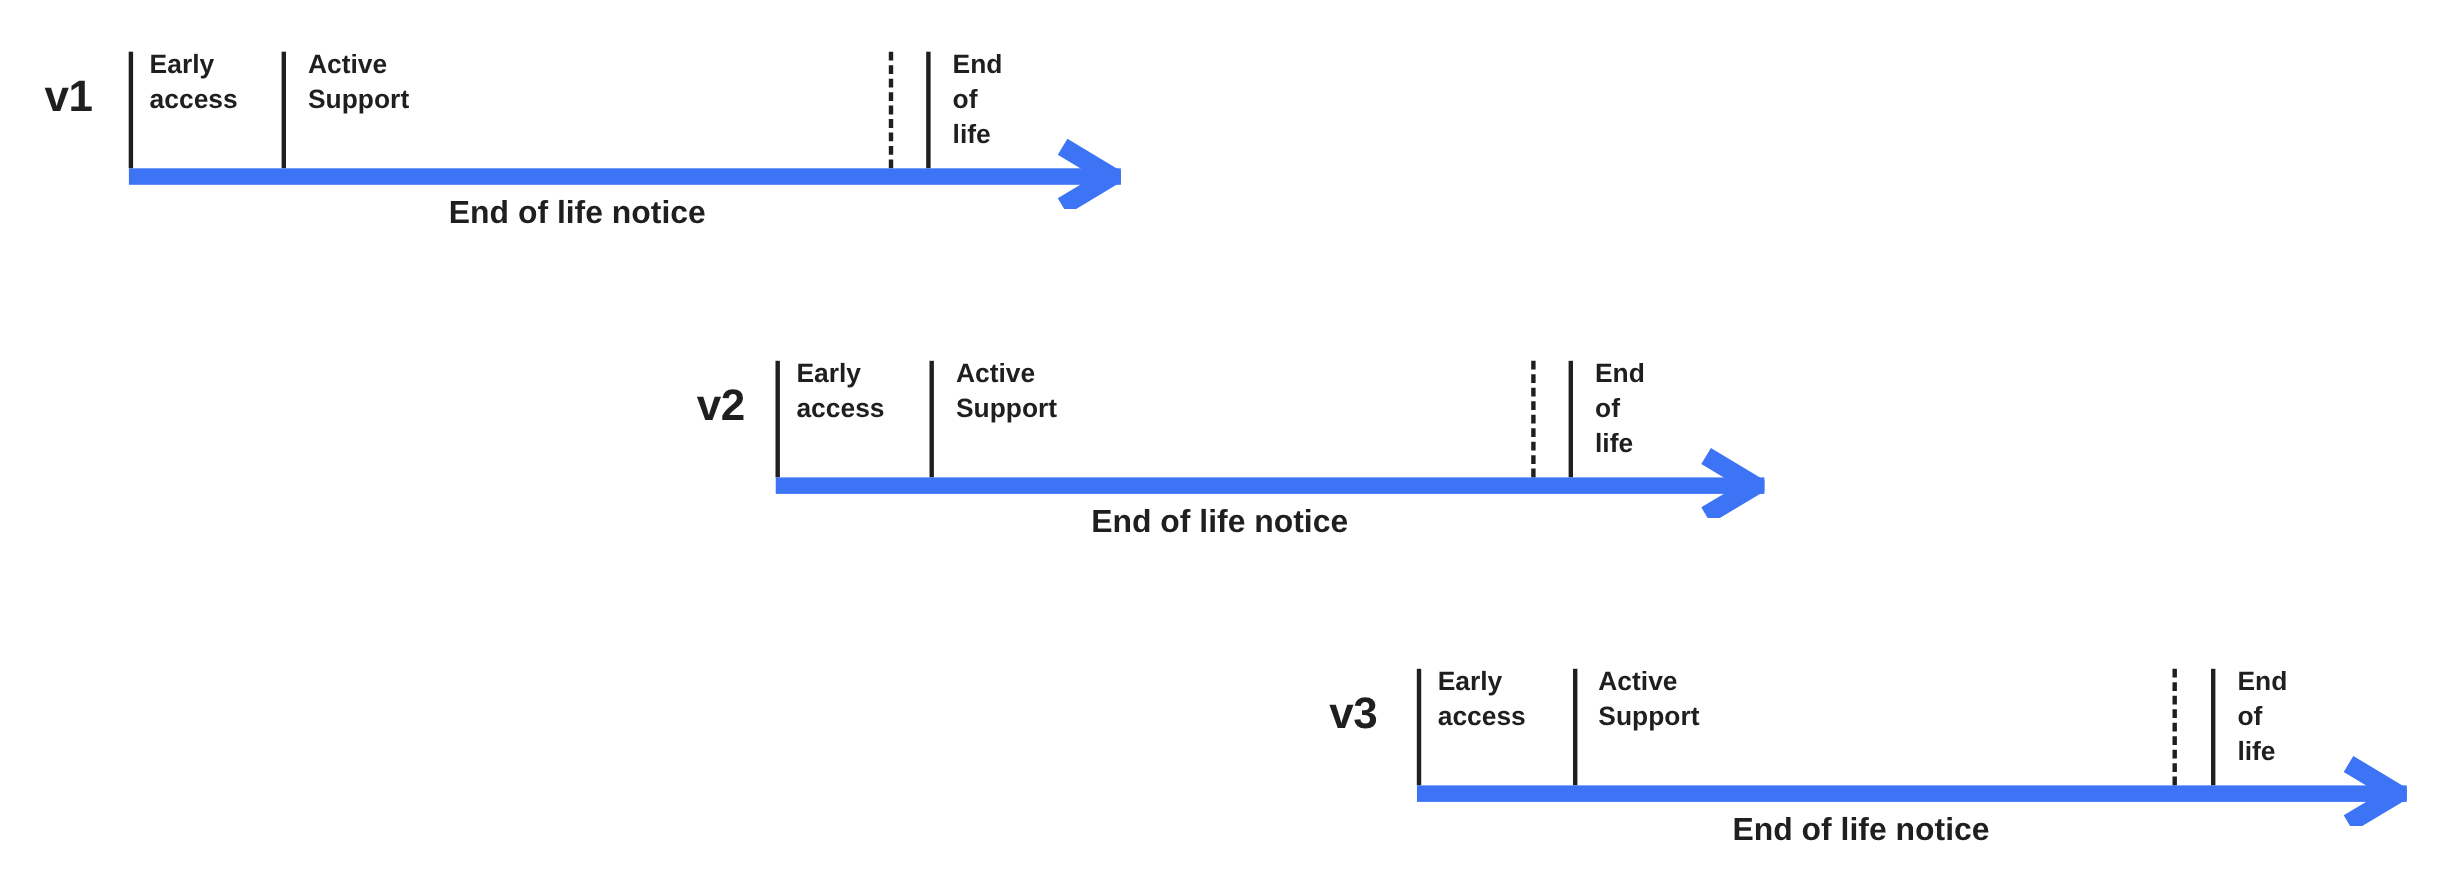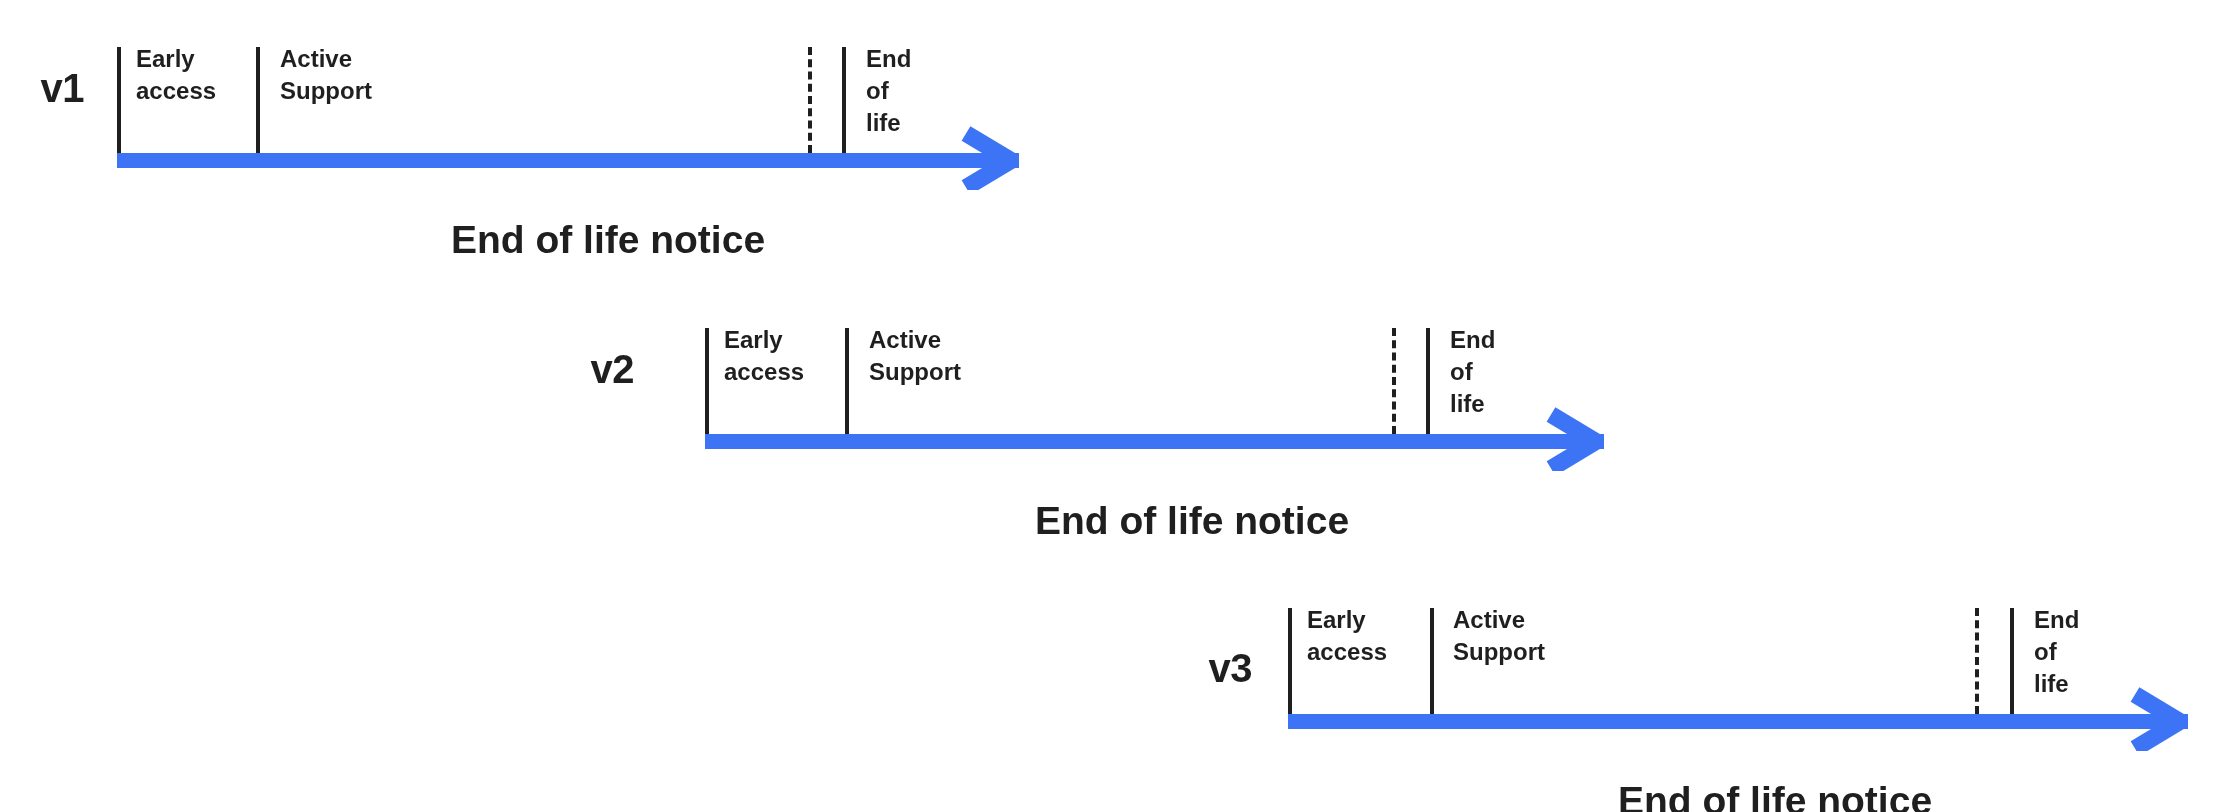--- a/index.html
+++ b/index.html
@@ -64,27 +64,26 @@
 
   
   .timeline-arrow {
     position: absolute;
     display: block;
   }
 
   
   .notice-label {
     position: absolute;
-    font-size: 39px;
+    font-size: 29px;
     font-weight: bold;
     line-height: 1;
     color: #1f1f1f;
     white-space: nowrap;
-    text-align: center;
-    margin-top: 40px;
+    text-align: left;
   }
 </style>
 </head>
 <body>
 
 <div id="diagram">
     <div class="lifecycle-row">
       <div class="version-label" style="left: 22px; top: 68px; width: 62px;">v1</div>
       <div class="divider" style="left: 117px; top: 47px; height: 106px;"></div>
       <div class="divider" style="left: 256px; top: 47px; height: 106px;"></div>
@@ -94,37 +93,37 @@
 access</div>
       <div class="phase-label" style="left: 280px; top: 43px;">Active Support</div>
       <div class="phase-label" style="left: 866px; top: 43px;">End of life</div>
       <svg class="timeline-arrow" width="902" height="64" viewBox="0 0 902 64" style="left: 117px; top: 126px;">
         <rect x="0" y="27" width="976" height="15" fill="#3d74f5"></rect>
         <path d="M 849 7.5 L 894 34.5 L 849 61.5" fill="none" stroke="#3d74f5" stroke-width="17" stroke-linejoin="miter" stroke-linecap="butt" stroke-miterlimit="10"></path>
       </svg>
       <div class="notice-label" style="left: 408px; width: 400px; top: 180px;">End of life notice</div>
     </div>
     <div class="lifecycle-row">
-      <div class="version-label" style="left: 572px; top: 349px; width: 62px;">v2</div>
+      <div class="version-label" style="left: 615px; top: 349px; width: 62px;">v2</div>
       <div class="divider" style="left: 705px; top: 328px; height: 106px;"></div>
       <div class="divider" style="left: 845px; top: 328px; height: 106px;"></div>
       <div class="divider dashed" style="left: 1392px; top: 328px; height: 106px;"></div>
       <div class="divider" style="left: 1426px; top: 328px; height: 106px;"></div>
       <div class="phase-label" style="left: 724px; top: 324px;">Early
 access</div>
       <div class="phase-label" style="left: 869px; top: 324px;">Active Support</div>
       <div class="phase-label" style="left: 1450px; top: 324px;">End of life</div>
       <svg class="timeline-arrow" width="899" height="64" viewBox="0 0 899 64" style="left: 705px; top: 407px;">
         <rect x="0" y="27" width="1561" height="15" fill="#3d74f5"></rect>
         <path d="M 846 7.5 L 891 34.5 L 846 61.5" fill="none" stroke="#3d74f5" stroke-width="17" stroke-linejoin="miter" stroke-linecap="butt" stroke-miterlimit="10"></path>
       </svg>
       <div class="notice-label" style="left: 992px; width: 400px; top: 461px;">End of life notice</div>
     </div>
     <div class="lifecycle-row">
-      <div class="version-label" style="left: 1190px; top: 648px; width: 62px;">v3</div>
+      <div class="version-label" style="left: 1190px; top: 629px; width: 62px;">v3</div>
       <div class="divider" style="left: 1288px; top: 608px; height: 106px;"></div>
       <div class="divider" style="left: 1430px; top: 608px; height: 106px;"></div>
       <div class="divider dashed" style="left: 1975px; top: 608px; height: 106px;"></div>
       <div class="divider" style="left: 2010px; top: 608px; height: 106px;"></div>
       <div class="phase-label" style="left: 1307px; top: 604px;">Early
 access</div>
       <div class="phase-label" style="left: 1453px; top: 604px;">Active Support</div>
       <div class="phase-label" style="left: 2034px; top: 604px;">End of life</div>
       <svg class="timeline-arrow" width="900" height="64" viewBox="0 0 900 64" style="left: 1288px; top: 687px;">
         <rect x="0" y="27" width="2145" height="15" fill="#3d74f5"></rect>

